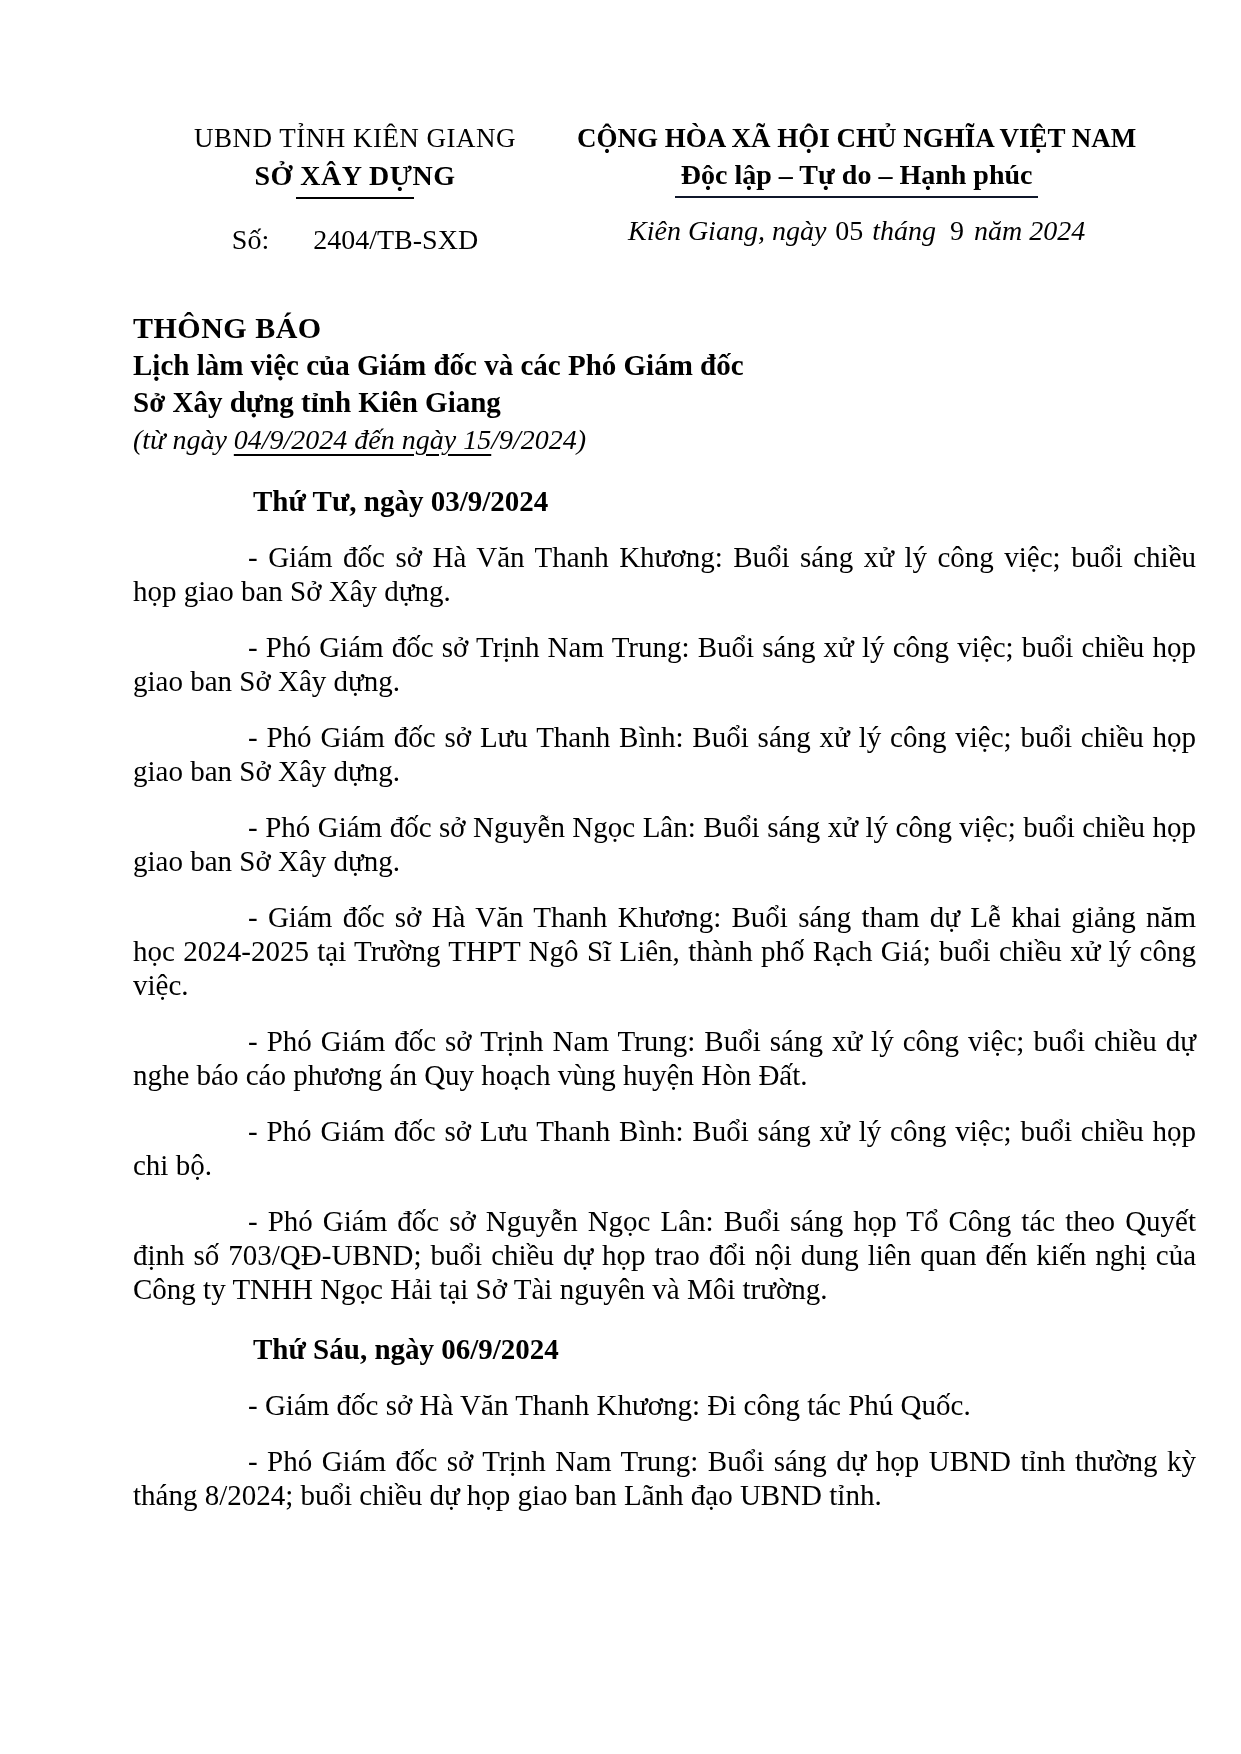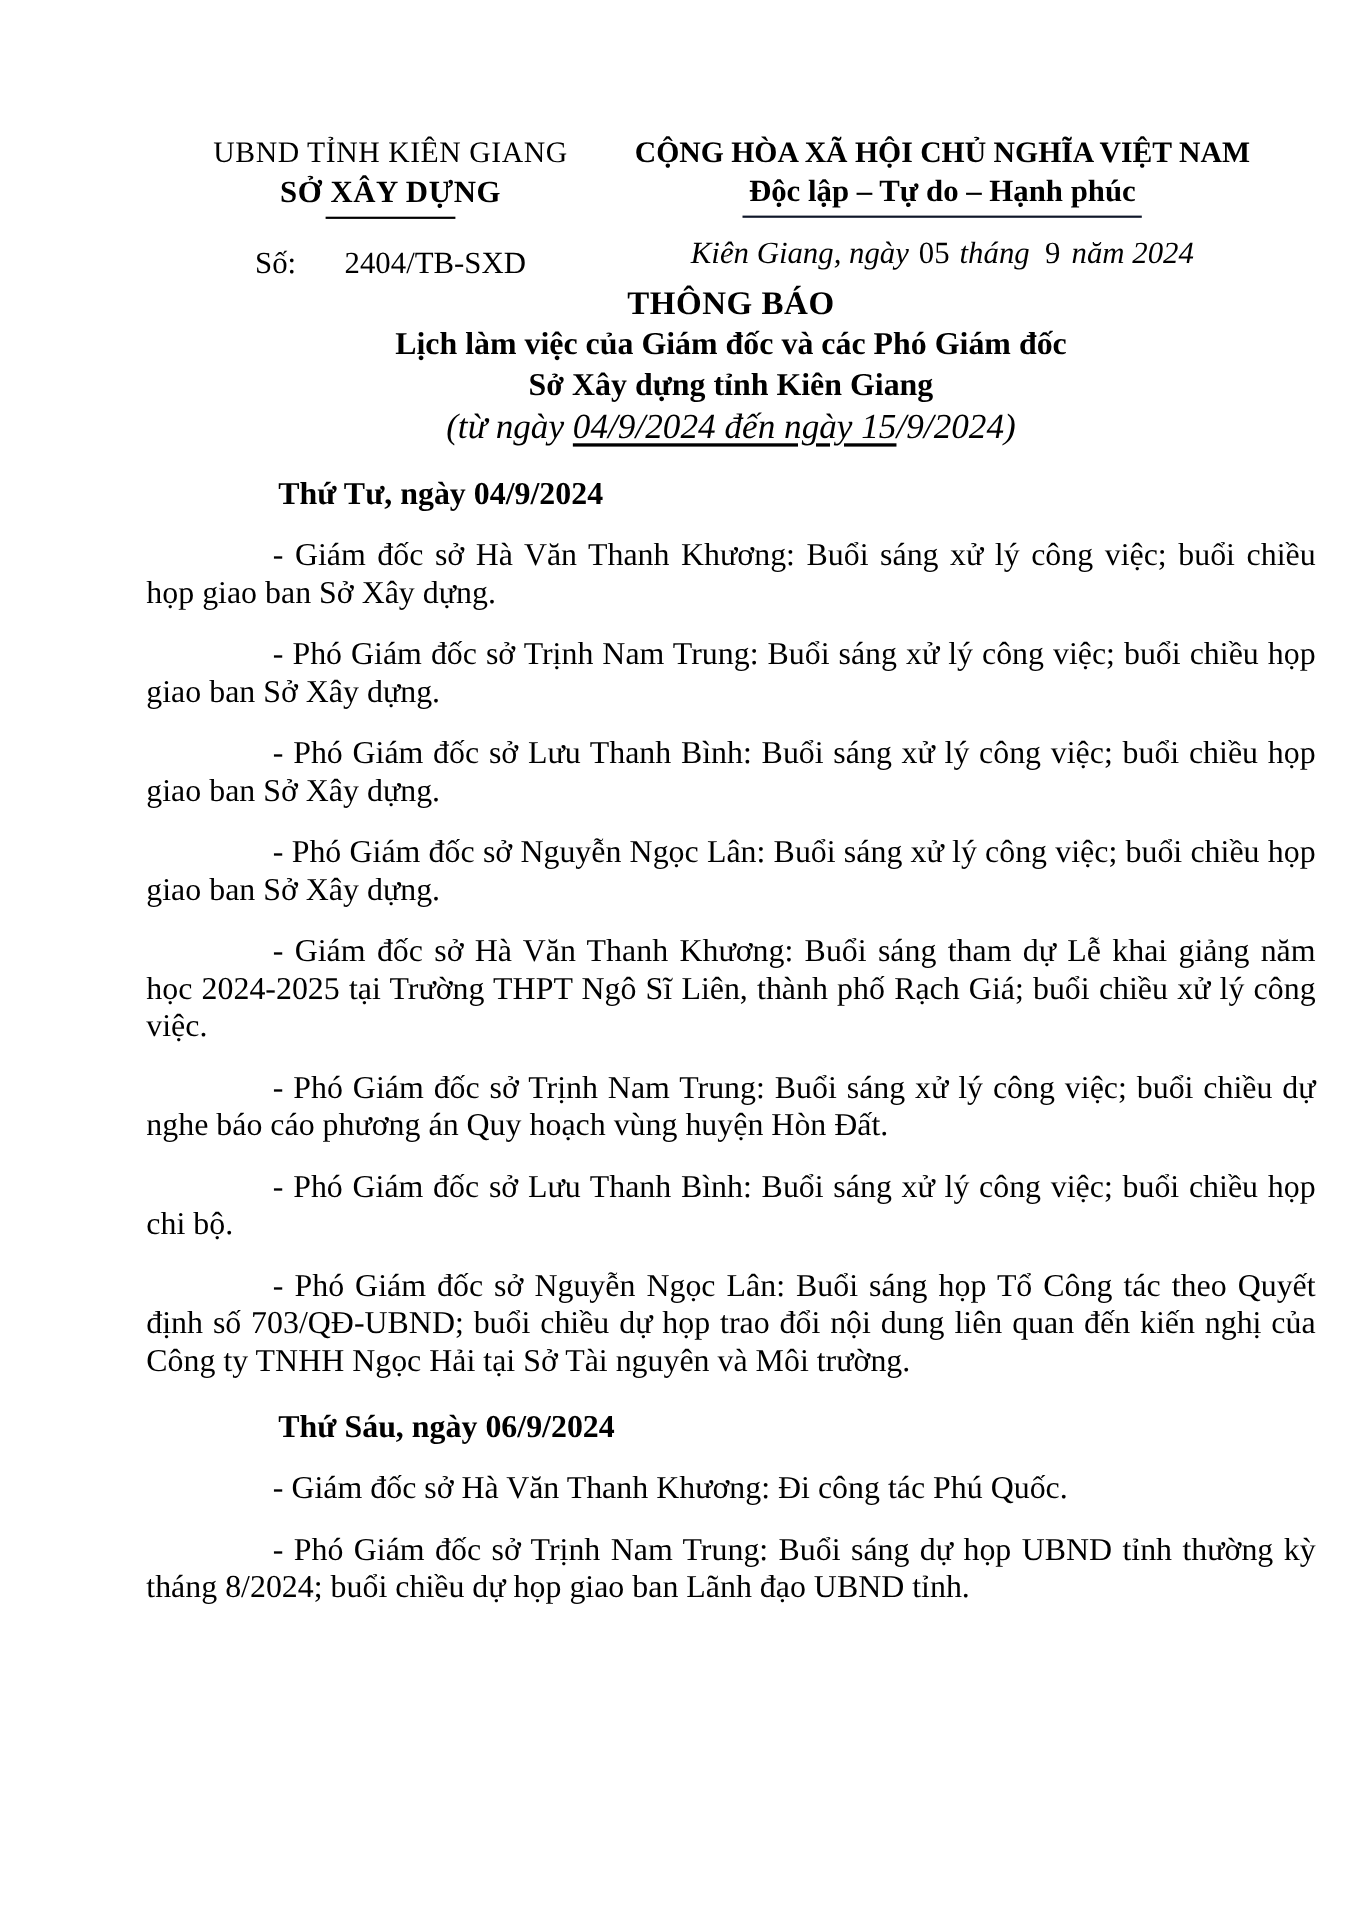--- a/index.html
+++ b/index.html
@@ -35,24 +35,24 @@
     display: inline-block;
     font-size: 28px; font-weight: bold; line-height: 34px;
     border-bottom: 2px solid #0f172a;
     padding: 0 6px 4px 6px;
     margin-top: 2px;
   }
   .place-date { font-size: 28px; font-style: italic; line-height: 34px; margin-top: 16px; }
   .place-date .fill { font-style: normal; margin: 0 9px; }
   .place-date .fill2 { font-style: normal; margin: 0 10px 0 14px; }
   
-  .title-block { text-align: center; }
+  .title-block { margin-top: 52px; }
   .doc-type { font-size: 30px; font-weight: bold; line-height: 38px; letter-spacing: .5px; }
   .subject { font-size: 29px; font-weight: bold; line-height: 37px; }
-  .date-range { font-size: 32px; font-style: italic; line-height: 37px; }
+  .date-range { font-size: 28px; font-style: italic; line-height: 37px; }
   .date-range .u { text-decoration: underline; text-underline-offset: 5px; }
   
   .schedule { margin-top: 12px; }
   .day-heading {
     font-size: 29px; font-weight: bold; line-height: 34px;
     margin: 26px 0 0 120px;
   }
   .entry {
     font-size: 29px; line-height: 34px;
     text-align: justify;
@@ -89,21 +89,21 @@
     <div class="doc-type">THÔNG BÁO</div>
     <div class="subject">Lịch làm việc của Giám đốc và các Phó Giám đốc</div>
     <div class="subject">Sở Xây dựng tỉnh Kiên Giang</div>
     <div class="date-range">
       <span>(từ ngày </span><span class="u">04/9/2024 đến ngày 15</span><span>/9/2024)</span>
     </div>
   </div>
 
   <div class="schedule">
       <div class="section">
-        <div class="day-heading">Thứ Tư, ngày 04/9/2024</div>
+        <div class="day-heading">Thứ Tư, ngày 03/9/2024</div>
         <p class="entry">- Giám đốc sở Hà Văn Thanh Khương: Buổi sáng xử lý công việc; buổi chiều họp giao ban Sở Xây dựng.</p>
         <p class="entry">- Phó Giám đốc sở Trịnh Nam Trung: Buổi sáng xử lý công việc; buổi chiều họp giao ban Sở Xây dựng.</p>
         <p class="entry">- Phó Giám đốc sở Lưu Thanh Bình: Buổi sáng xử lý công việc; buổi chiều họp giao ban Sở Xây dựng.</p>
         <p class="entry">- Phó Giám đốc sở Nguyễn Ngọc Lân: Buổi sáng xử lý công việc; buổi chiều họp giao ban Sở Xây dựng.</p>
       </div>
       <div class="section">
         <p class="entry">- Giám đốc sở Hà Văn Thanh Khương: Buổi sáng tham dự Lễ khai giảng năm học 2024-2025 tại Trường THPT Ngô Sĩ Liên, thành phố Rạch Giá; buổi chiều xử lý công việc.</p>
         <p class="entry">- Phó Giám đốc sở Trịnh Nam Trung: Buổi sáng xử lý công việc; buổi chiều dự nghe báo cáo phương án Quy hoạch vùng huyện Hòn Đất.</p>
         <p class="entry">- Phó Giám đốc sở Lưu Thanh Bình: Buổi sáng xử lý công việc; buổi chiều họp chi bộ.</p>
         <p class="entry">- Phó Giám đốc sở Nguyễn Ngọc Lân: Buổi sáng họp Tổ Công tác theo Quyết định số 703/QĐ-UBND; buổi chiều dự họp trao đổi nội dung liên quan đến kiến nghị của Công ty TNHH Ngọc Hải tại Sở Tài nguyên và Môi trường.</p>

